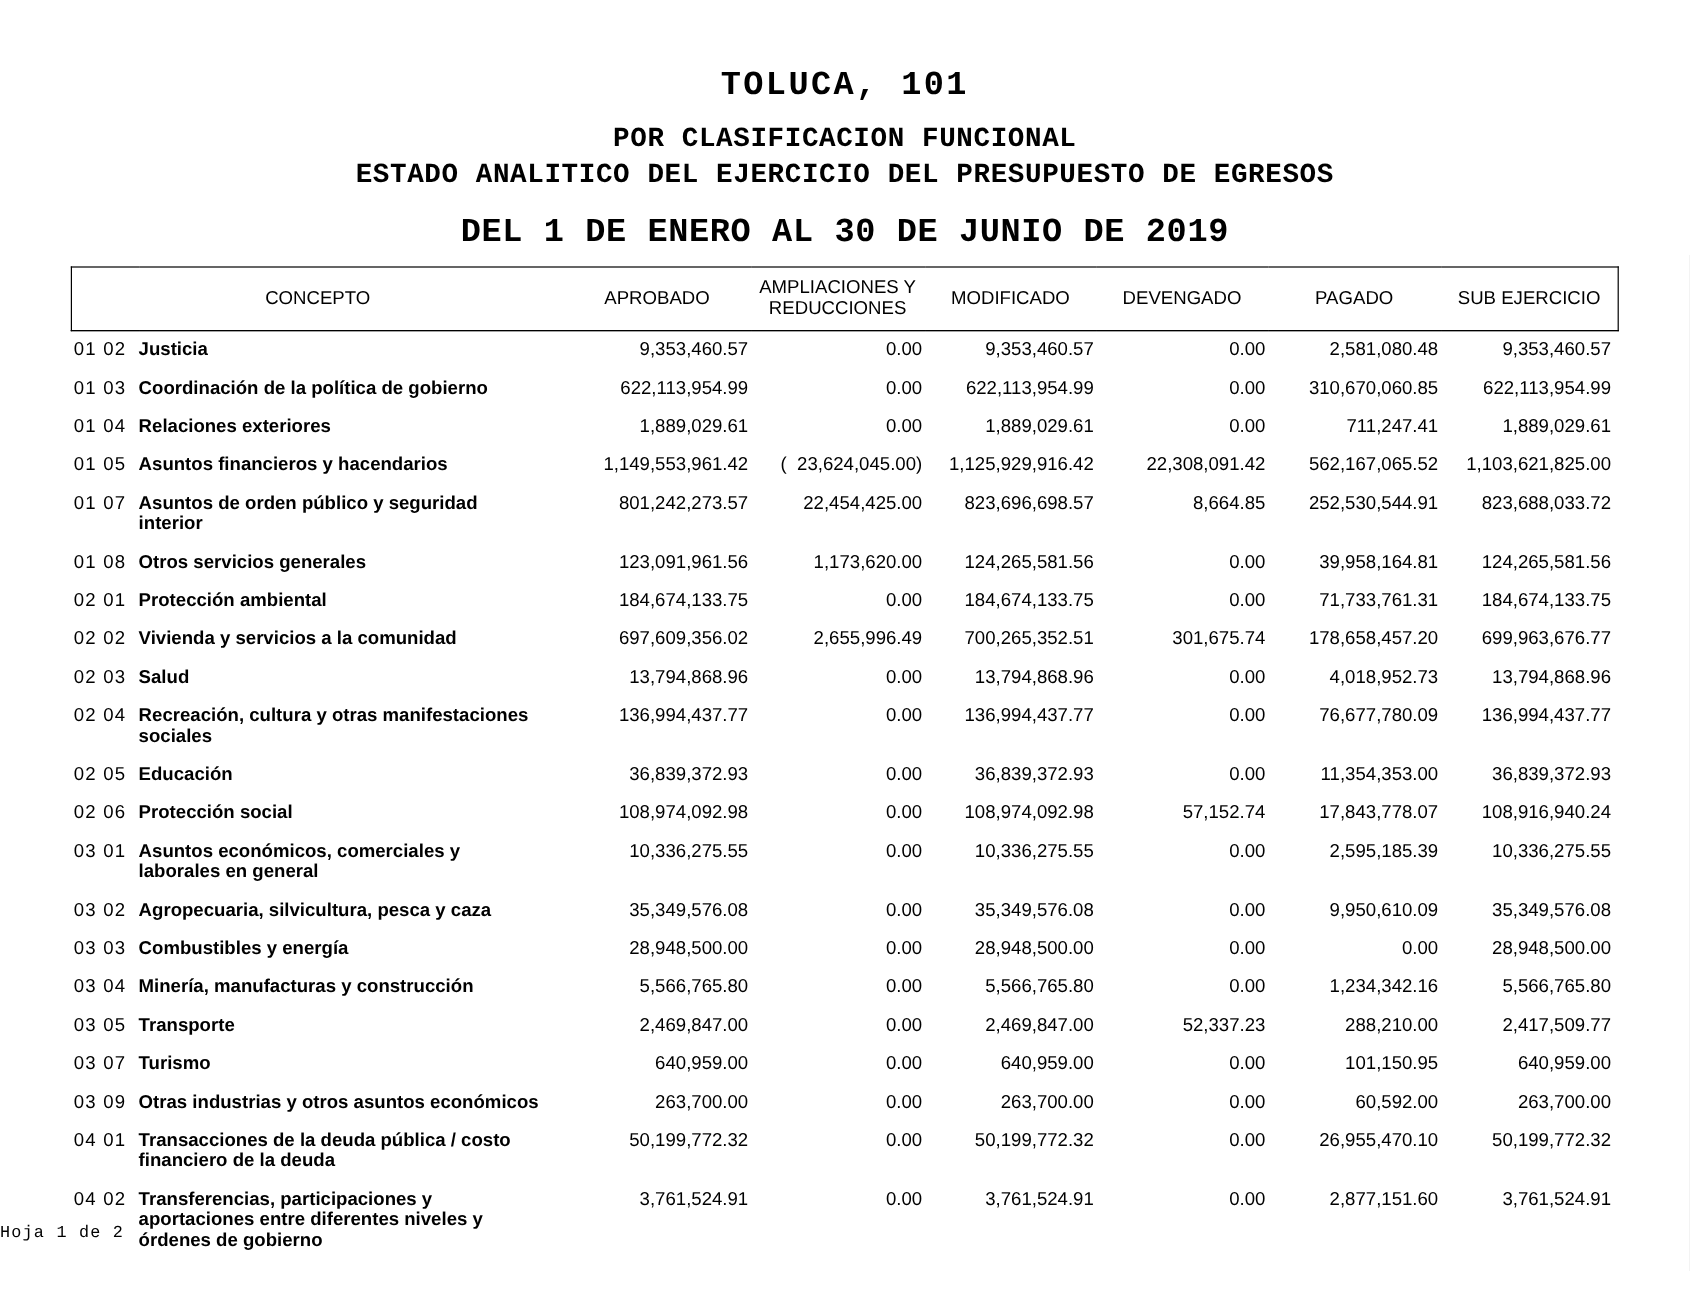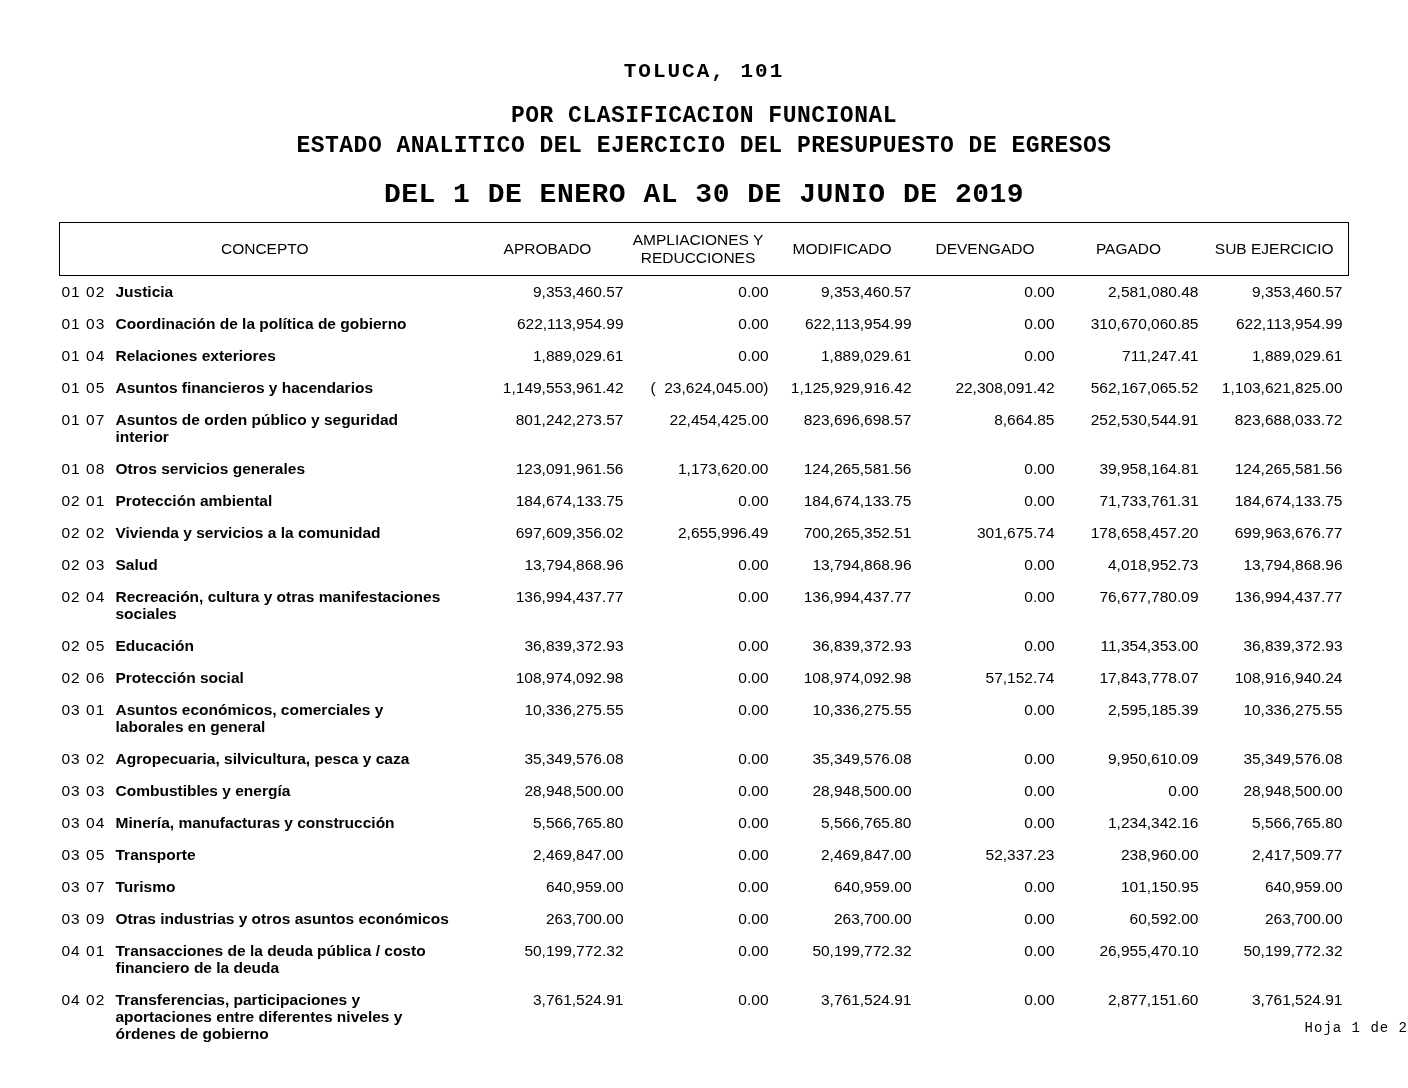--- a/index.html
+++ b/index.html
@@ -17,21 +17,21 @@
     font-family: "Liberation Sans", "DejaVu Sans", sans-serif;
     overflow: hidden;
   }
   .titles {
     padding-top: 56px;
     text-align: center;
     font-family: "Liberation Mono", "DejaVu Sans Mono", monospace;
     font-weight: bold;
   }
   .doc-title {
-    font-size: 21px;
+    font-size: 28px;
     line-height: 32px;
     letter-spacing: 2px;
     margin: 0 0 13px 0;
   }
   .doc-subtitle {
     font-size: 23px;
     line-height: 30px;
     letter-spacing: 0.5px;
     margin: 0;
   }
@@ -83,21 +83,21 @@
   }
   td.c-num:last-child {
     padding-right: 6px;
   }
   .two-line-header span { display: block; }
   .footer {
     position: absolute;
     top: 1020px;
     left: 0;
     width: 100%;
-    text-align: right;
+    text-align: left;
     font-family: "Liberation Mono", "DejaVu Sans Mono", monospace;
     font-size: 14px;
     letter-spacing: 1px;
   }
 </style>
 </head>
 <body>
 
 <div class="page">
 
@@ -294,21 +294,21 @@
       <td class="c-num">1,234,342.16</td>
       <td class="c-num">5,566,765.80</td>
     </tr>
         <tr>
       <td class="c-code">03 05</td>
       <td class="c-concepto">Transporte</td>
       <td class="c-num">2,469,847.00</td>
       <td class="c-num">0.00</td>
       <td class="c-num">2,469,847.00</td>
       <td class="c-num">52,337.23</td>
-      <td class="c-num">238,960.00</td>
+      <td class="c-num">288,210.00</td>
       <td class="c-num">2,417,509.77</td>
     </tr>
         <tr>
       <td class="c-code">03 07</td>
       <td class="c-concepto">Turismo</td>
       <td class="c-num">640,959.00</td>
       <td class="c-num">0.00</td>
       <td class="c-num">640,959.00</td>
       <td class="c-num">0.00</td>
       <td class="c-num">101,150.95</td>

